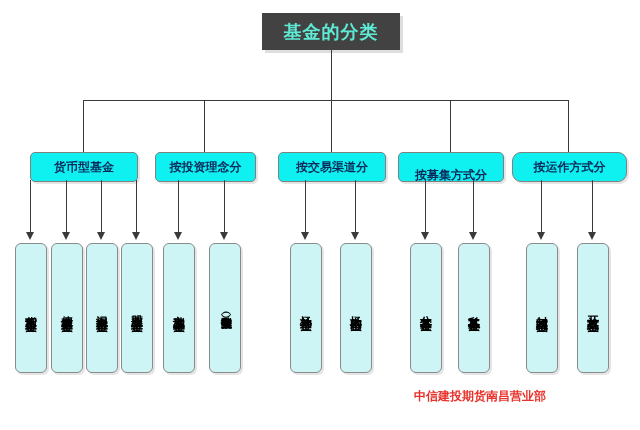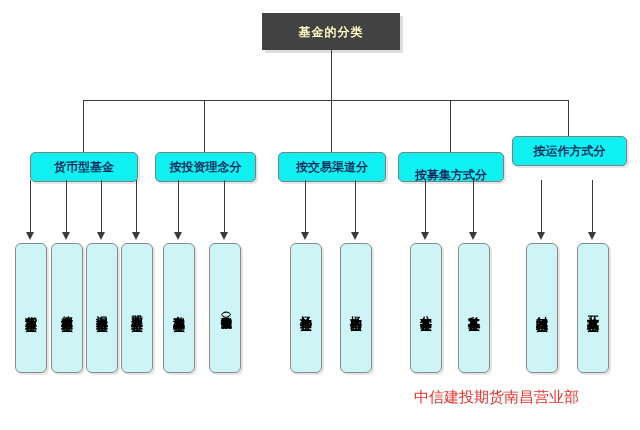--- a/index.html
+++ b/index.html
@@ -25,22 +25,22 @@
     top: 13px;
     width: 138px;
     height: 37px;
     background: #424242;
     box-shadow: 3px 3px 0 rgba(0,0,0,0.13);
     display: flex;
     align-items: center;
     justify-content: center;
   }
   .root-box .label {
-    color: #fef9c3;
-    font-size: 12px;
+    color: #5eead4;
+    font-size: 18px;
     font-weight: bold;
     letter-spacing: 1px;
     line-height: 1;
   }
 
   
   .cat-box {
     position: absolute;
     height: 28px;
     background: #0FF0F0;
@@ -107,22 +107,22 @@
     border-right: 4.5px solid transparent;
     border-top: 8px solid #3A3A3A;
   }
 
   
   .footer-note {
     position: absolute;
     left: 414px;
     top: 390px;
     color: #E8312A;
-    font-size: 15px;
-    font-weight: normal;
+    font-size: 12px;
+    font-weight: bold;
     white-space: nowrap;
     line-height: 1;
   }
 </style>
 </head>
 <body>
 
 <div id="canvas">
 
   <div class="root-box">
@@ -143,21 +143,21 @@
   </div>
   <div class="cat-box" style="left:278px; top:152px; width:106px;">
     <span class="label">按交易渠道分</span>
   </div>
   <div class="cat-box" style="left:155px; top:152px; width:99px;">
     <span class="label">按投资理念分</span>
   </div>
   <div class="cat-box" style="left:398px; top:152px; width:104px;align-items:flex-end;">
     <span class="label">按募集方式分</span>
   </div>
-  <div class="cat-box" style="left:512px; top:136px; width:113px;">
+  <div class="cat-box" style="left:512px; top:152px; width:113px;border-radius:9px;">
     <span class="label">按运作方式分</span>
   </div>
 
   <div class="arrow-line" style="left:30px; top:180px; height:55px;"></div>
   <div class="arrow-head" style="left:25.5px; top:232px;"></div>
   <div class="arrow-line" style="left:66px; top:180px; height:55px;"></div>
   <div class="arrow-head" style="left:61.5px; top:232px;"></div>
   <div class="arrow-line" style="left:101px; top:180px; height:55px;"></div>
   <div class="arrow-head" style="left:96.5px; top:232px;"></div>
   <div class="arrow-line" style="left:136px; top:180px; height:55px;"></div>

